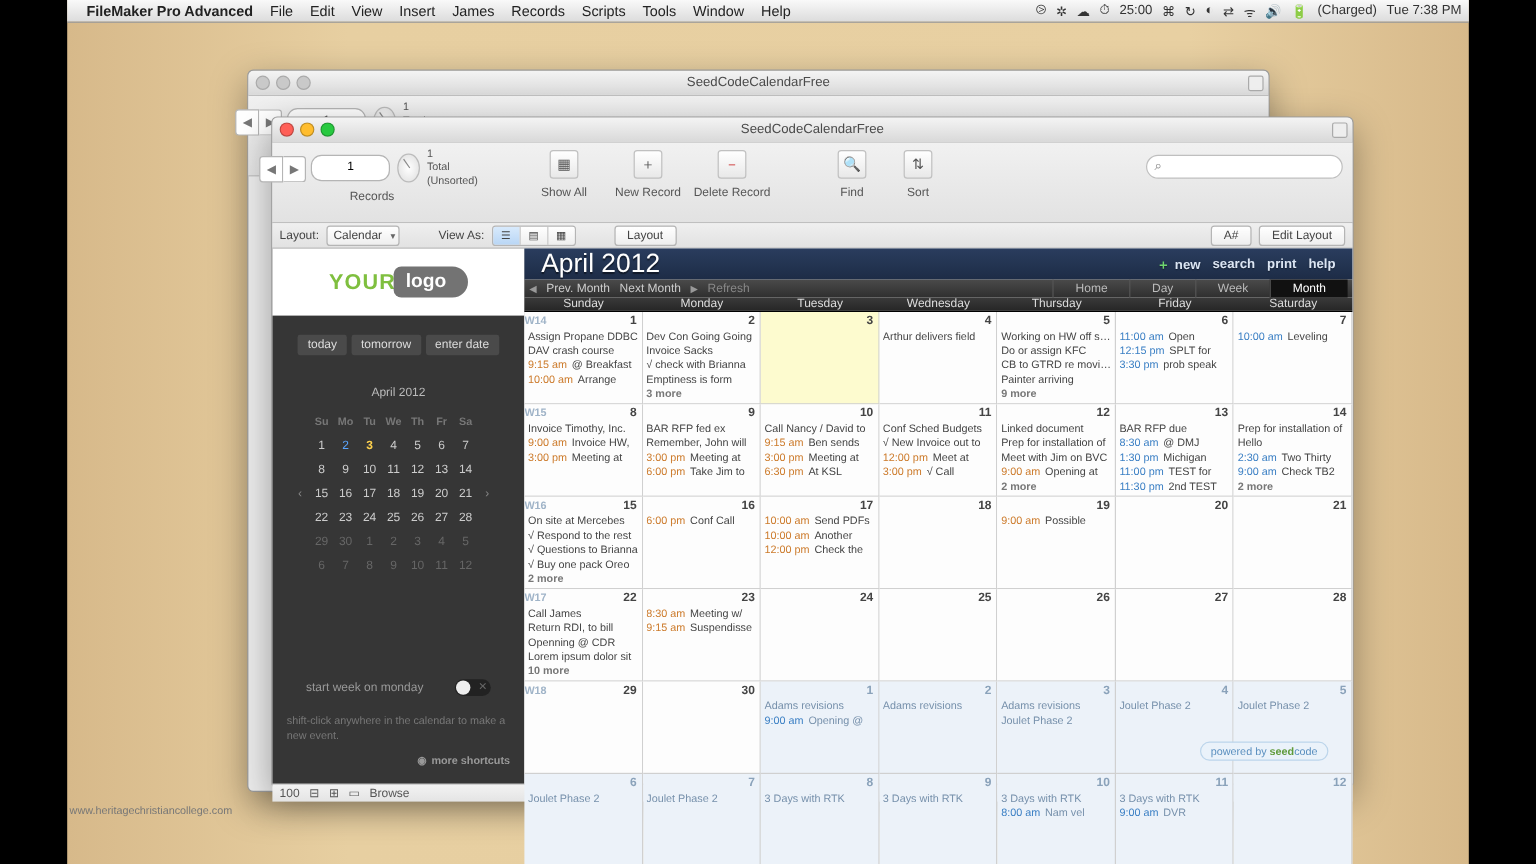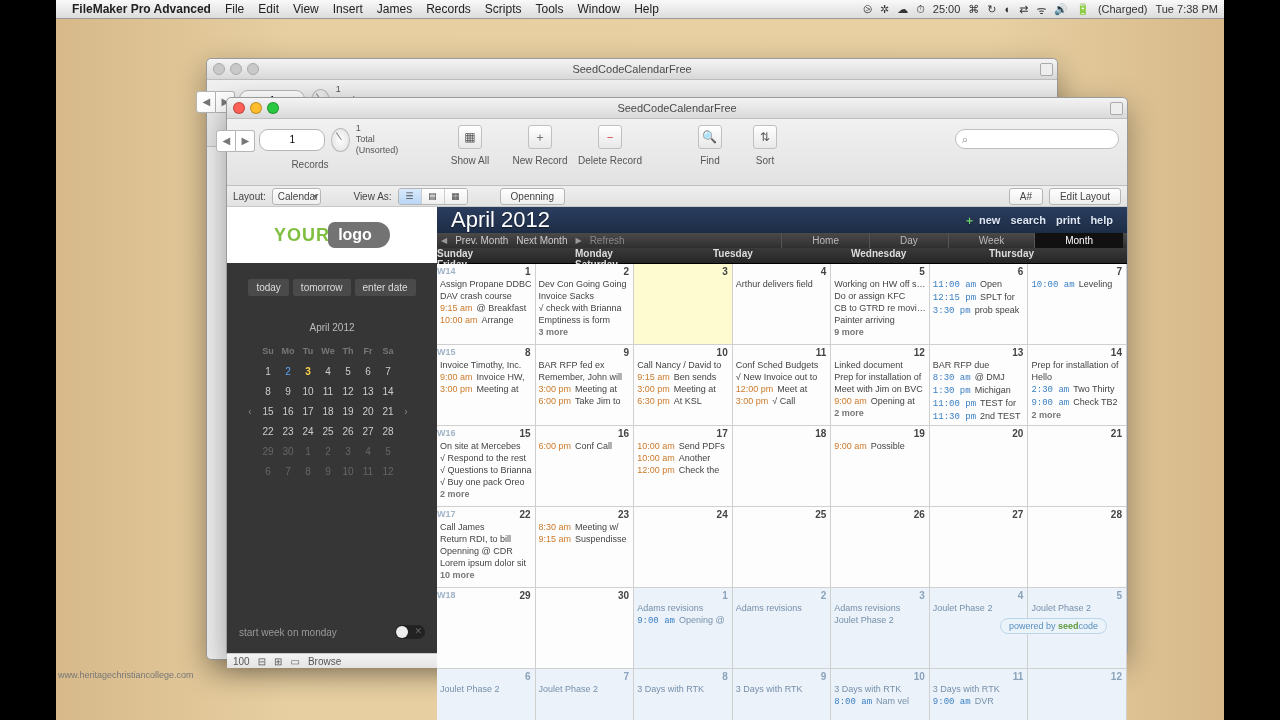--- a/index.html
+++ b/index.html
@@ -39,21 +39,21 @@
   .dial:after{content:"";position:absolute;left:50%;top:2px;width:1px;height:9px;background:#888;transform-origin:bottom center;transform:rotate(-35deg);}
   .reclabels{font-size:9px;color:#555;margin-left:6px;line-height:11px;}
   .reclabel{font-size:10px;color:#555;margin-top:3px;}
   .tbitem{display:flex;flex-direction:column;align-items:center;width:70px;margin-top:2px;color:#555;font-size:10px;}
   .tbitem .ic{width:22px;height:22px;border:1px solid #c0c0c0;border-radius:3px;background:linear-gradient(#fff,#e8e8e8);display:flex;align-items:center;justify-content:center;font-size:12px;margin-bottom:6px;}
   .tbspacer{flex:1;}
   .searchpill{width:150px;height:18px;border:1px solid #bfbfbf;border-radius:10px;background:#fff;display:flex;align-items:center;padding:0 6px;color:#999;margin-top:6px;}
   .searchpill:before{content:"⌕";margin-right:4px;color:#888;}
   
   .layoutbar{height:20px;background:linear-gradient(#efefef,#e2e2e2);border-bottom:1px solid #c9c9c9;display:flex;align-items:center;padding:0 6px;font-size:10px;color:#444;gap:6px;}
-  .sel{height:15px;border:1px solid #b5b5b5;border-radius:3px;background:linear-gradient(#fff,#eee);padding:0 2px 0 5px;position:relative;display:inline-flex;align-items:center;cursor:default;}
+  .sel{height:15px;border:1px solid #b5b5b5;border-radius:3px;background:linear-gradient(#fff,#eee);padding:0 14px 0 5px;position:relative;display:inline-flex;align-items:center;cursor:default;}
   .sel:after{content:"▾";position:absolute;right:3px;font-size:8px;color:#666;}
   .seg{display:flex;border:1px solid #b5b5b5;border-radius:3px;overflow:hidden;height:15px;}
   .seg div{width:22px;display:flex;align-items:center;justify-content:center;background:linear-gradient(#fff,#eee);border-left:1px solid #ccc;font-size:9px;}
   .seg div:first-child{border-left:none;background:linear-gradient(#d8eafc,#b9d6f5);}
   .pillbtn{height:15px;padding:0 10px;border:1px solid #b5b5b5;border-radius:3px;background:linear-gradient(#fff,#eee);display:inline-flex;align-items:center;font-size:10px;color:#444;cursor:default;}
   
   .content{display:flex;height:calc(100% - 20px - 58px - 20px - 14px);background:#fff;}
   .sidebar{width:210px;background:#363636;color:#ccc;display:flex;flex-direction:column;}
   .logo{height:56px;background:#fff;display:flex;align-items:center;justify-content:center;}
   .logo .your{color:#7fbf3f;font-weight:bold;font-size:18px;letter-spacing:1px;}
@@ -62,50 +62,50 @@
   .sbtn{background:#4a4a4a;color:#ddd;font-size:10px;padding:3px 8px;border-radius:2px;cursor:default;}
   .mini{margin:6px auto;width:180px;text-align:center;font-size:10px;color:#bbb;}
   .mini-title{margin:10px 0 8px;}
   .mini-grid{display:grid;grid-template-columns:16px repeat(7,20px) 16px;grid-auto-rows:20px;align-items:center;justify-items:center;}
   .mini-dow{color:#777;font-size:9px;font-weight:bold;}
   .mini-day{color:#ccc;cursor:default;}
   .mini-day.dim{color:#666;}
   .mini-day.hl{color:#5aa6ff;}
   .mini-day.today{color:#ffd24d;font-weight:bold;}
   .mini-arrow{color:#888;cursor:default;}
-  .switchrow{margin-top:auto;padding:14px 12px;font-size:10px;color:#999;display:flex;align-items:center;justify-content:space-between;}
+  .switchrow{margin-top:auto;padding:14px 28px;font-size:10px;color:#999;display:flex;align-items:center;justify-content:space-between;}
   .switch{width:30px;height:14px;background:#222;border-radius:8px;position:relative;}
   .switch:before{content:"";position:absolute;left:1px;top:1px;width:12px;height:12px;background:#eee;border-radius:50%;}
   .switch .x{position:absolute;right:3px;top:1px;font-size:9px;color:#666;}
   .tips{padding:0 12px 12px;font-size:9px;color:#777;line-height:13px;}
   .tips .more{margin-top:8px;color:#999;display:flex;align-items:center;gap:4px;justify-content:flex-end;}
   
   .main{flex:1;display:flex;flex-direction:column;}
   .caltitle{height:48px;background:linear-gradient(#2a3d5e,#1d2c46);color:#fff;display:flex;align-items:center;padding:0 14px;}
   .caltitle h1{margin:0;font-size:22px;font-weight:normal;flex:1;text-shadow:0 1px 1px rgba(0,0,0,.5);}
   .calbtn{color:#dce6f4;font-size:11px;margin-left:10px;cursor:default;text-shadow:0 1px 1px rgba(0,0,0,.4);font-weight:bold;}
   .calbtn.new:before{content:"＋";color:#6fd66f;font-weight:bold;margin-right:4px;}
   .subbar{height:18px;background:linear-gradient(#4a4a4a,#2f2f2f);display:flex;align-items:center;font-size:10px;color:#ccc;padding:0 4px;}
   .subbar .navset{display:flex;gap:8px;align-items:center;}
   .subbar .tri{font-size:8px;color:#999;}
   .viewtabs{margin-left:auto;display:flex;}
-  .vtab{padding:2px 30px;color:#bbb;border-left:1px solid #555;cursor:default;text-align:right;}
+  .vtab{padding:2px 18px;color:#bbb;border-left:1px solid #555;cursor:default;text-align:right;}
   .vtab.active{background:#111;color:#fff;}
-  .dowrow{display:grid;grid-template-columns:repeat(5,1fr);background:linear-gradient(#3a3a3a,#262626);color:#ddd;font-size:10px;height:15px;align-items:center;text-align:left;border-bottom:1px solid #000;font-weight:bold;}
+  .dowrow{display:grid;grid-template-columns:repeat(7,1fr);background:linear-gradient(#3a3a3a,#262626);color:#ddd;font-size:10px;height:15px;align-items:center;text-align:center;border-bottom:1px solid #000;}
   .grid{flex:1;display:grid;grid-template-columns:repeat(7,1fr);grid-template-rows:repeat(7,1fr);}
   .cell{border-right:1px solid #d0d0d0;border-bottom:1px solid #d0d0d0;padding:2px 3px;overflow:hidden;font-size:9px;color:#444;position:relative;background:#fdfdfd;}
   .cell.future{background:#ecf2f9;color:#7690ab;}
   .cell.today{background:#fdfbcf;}
   .cell .dn{position:absolute;top:2px;right:4px;font-size:10px;font-weight:bold;color:#444;}
   .cell.future .dn{color:#8aa2ba;}
   .cell .wk{position:absolute;top:2px;left:0;font-size:9px;color:#a0b4c8;font-weight:bold;}
   .ev{white-space:nowrap;overflow:hidden;text-overflow:ellipsis;line-height:12px;margin-top:12px;}
   .ev ~ .ev{margin-top:0;}
   .ev .t{color:#cc7a2a;margin-right:4px;}
-  .ev .t2{color:#3a7fc4;margin-right:4px;font-family:Liberation Mono, monospace;}
+  .ev .t2{color:#3a7fc4;margin-right:4px;}
   .more{color:#777;font-weight:bold;margin-top:1px;}
   .footer{height:14px;background:linear-gradient(#f3f3f3,#e4e4e4);border-top:1px solid #c9c9c9;display:flex;align-items:center;padding:0 6px;font-size:10px;color:#555;gap:8px;}
   .powered{position:absolute;right:20px;bottom:22px;font-size:9px;color:#5a8fbf;background:#eaf2fa;border:1px solid #bcd5eb;border-radius:10px;padding:2px 8px;}
   .powered b{color:#5f9a3a;}
 </style>
 </head>
 <body>
 
 <div class="letterbox">
   <div class="menubar">
@@ -216,21 +216,21 @@
       <span>Layout:</span>
       <span class="sel">Calendar</span>
       <span style="width:20px"></span>
       <span>View As:</span>
       <div class="seg">
           <div>☰</div>
           <div>▤</div>
           <div>▦</div>
         </div>
       <span style="width:20px"></span>
-      <span class="pillbtn">Openning</span>
+      <span class="pillbtn">Layout</span>
       <span style="flex:1"></span>
       <span class="pillbtn">A#</span>
       <span class="pillbtn">Edit Layout</span>
     </div>
 
     <div class="content">
       <div class="sidebar">
         <div class="logo">
           <span class="your">YOUR</span>
           <span class="badge">logo</span>
@@ -306,20 +306,27 @@
               <div class="mini-day dim">11</div>
               <div class="mini-day dim">12</div>
               <div class="mini-arrow"></div>
             </div>
         </div>
         <div class="switchrow">
           <span>start week on monday</span>
           <span class="switch">
               <span class="x">✕</span>
             </span>
+        </div>
+        <div class="tips">
+          <div>shift-click anywhere in the calendar to make a new event.</div>
+          <div class="more">
+              <span>◉</span>
+              <span>more shortcuts</span>
+            </div>
         </div>
       </div>
 
       <div class="main">
         <div class="caltitle">
           <h1>April 2012</h1>
           <span class="calbtn new">new</span>
           <span class="calbtn">search</span>
           <span class="calbtn">print</span>
           <span class="calbtn">help</span>

